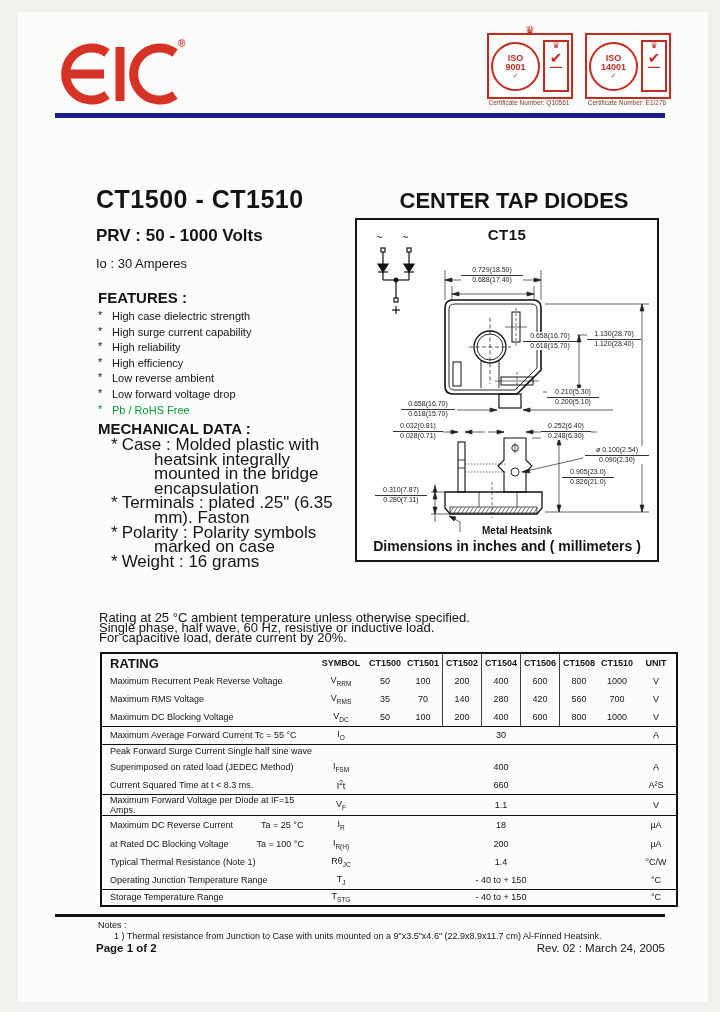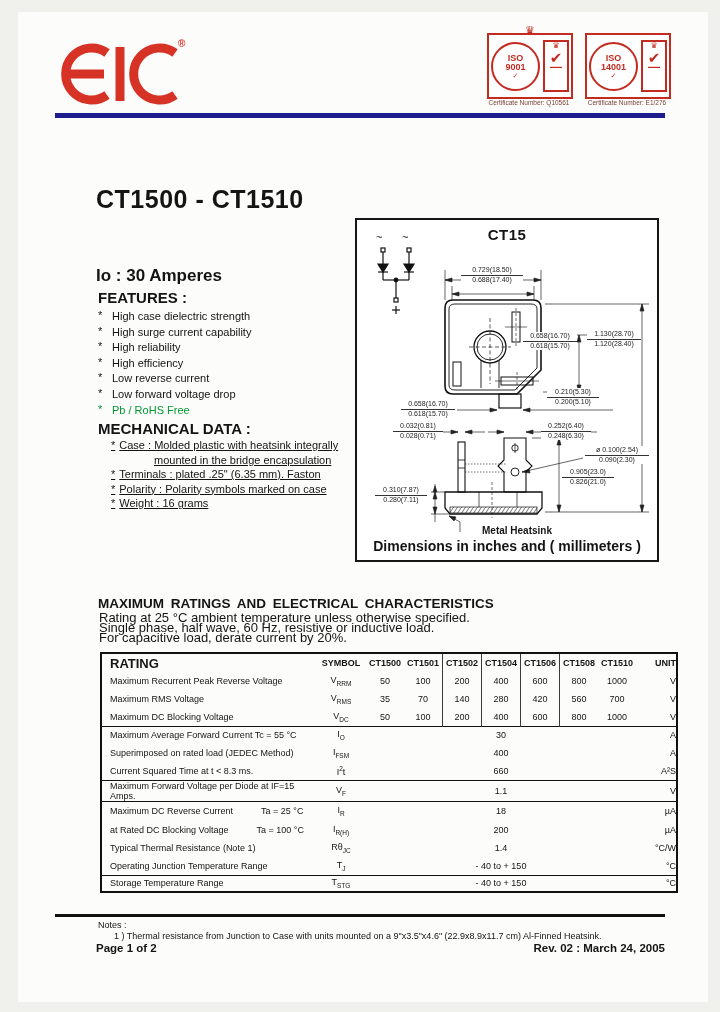--- a/index.html
+++ b/index.html
@@ -21,28 +21,28 @@
   .checkcol .crown{font-size:8px;} .checkcol .chk{font-size:15px;font-weight:bold;}
   .checkcol .tiny{font-size:4px;letter-spacing:0;}
   .crown-top{position:absolute;top:-11px;left:50%;transform:translateX(-50%);font-size:11px;color:#c42b20;}
   .cert{position:absolute;font-size:6.5px;color:#7a4033;width:110px;text-align:center;}
   .navy-bar{position:absolute;left:55px;top:113px;width:610px;height:5px;background:#1d1d8e;}
 
   
   .part-no{position:absolute;left:96px;top:185px;font-size:25px;font-weight:bold;letter-spacing:.5px;}
   .category{position:absolute;left:364px;top:188px;width:300px;text-align:center;font-size:22px;font-weight:bold;}
   .prv{position:absolute;left:96px;top:226px;font-size:17px;font-weight:bold;}
-  .io{position:absolute;left:96px;top:266px;font-size:17px;font-weight:bold;}
+  .io{position:absolute;left:96px;top:256px;font-size:13px;font-weight:normal;}
 
   .sec-head{position:absolute;font-size:15px;font-weight:bold;}
   ul.plain{list-style:none;margin:0;padding:0;position:absolute;}
   ul.features li{position:relative;font-size:11px;line-height:15.6px;padding-left:14px;}
   ul.features li .b{position:absolute;left:0;top:-1px;font-size:11px;}
   ul.features li.green{color:#009933;}
-  ul.mech li{font-size:11px;line-height:14.6px;padding-left:56px;text-indent:-43px;text-decoration:underline;}
+  ul.mech li{font-size:17px;line-height:14.6px;padding-left:56px;text-indent:-43px;}
   ul.mech li .b{margin-right:4px;}
 
   
   .pkgbox{position:absolute;left:355px;top:218px;width:300px;height:340px;border:2px solid #161616;background:#fff;}
   .pkg-name{position:absolute;left:0;right:0;top:6px;text-align:center;font-size:15px;font-weight:bold;letter-spacing:.5px;}
   .pkgbox svg{position:absolute;left:0;top:0;}
   .dim{position:absolute;font-size:7px;line-height:8.5px;text-align:center;background:#fff;color:#222;}
   .dim .t{display:block;border-bottom:1px solid #333;padding:0 1px;}
   .dim .bm{display:block;padding:0 1px;}
   .hs-label{position:absolute;left:95px;top:305px;width:130px;text-align:center;font-size:10px;font-weight:bold;}
@@ -51,33 +51,33 @@
   
   .ratings-head{position:absolute;left:98px;top:596px;font-size:13.5px;font-weight:bold;word-spacing:3px;}
   .subtl{position:absolute;left:99px;font-size:13px;line-height:10px;}
 
   table.ratings{position:absolute;left:100px;top:652px;width:562px;border-collapse:collapse;
     border:2px solid #111;table-layout:fixed;font-size:9px;}
   table.ratings td{padding:0;vertical-align:middle;}
   td.c-rating{width:206px;padding-left:8px !important;text-align:left;margin-top:11px;}
   td.c-sym{width:50px;text-align:center;}
   td.c-val{width:38px;text-align:center;}
-  td.c-unit{width:40px;text-align:right;}
+  td.c-unit{width:40px;text-align:center;}
   .vb{border-left:1px solid #3a3a3a;}
   tr.hb td{border-top:1.5px solid #111;}
   tr.hdr td{font-weight:bold;}
   .rating-title{font-size:13px;font-weight:bold;}
   sub{font-size:6.5px;} sup{font-size:6.5px;}
   .cond{display:inline-block;margin-left:28px;}
 
   .black-rule{position:absolute;left:55px;top:914px;width:610px;height:3px;background:#111;}
   .notes-h{position:absolute;left:98px;top:920px;font-size:9px;}
   .note1{position:absolute;left:114px;top:931px;font-size:9px;}
   .pg{position:absolute;left:96px;top:942px;font-size:11.5px;font-weight:bold;}
-  .rev{position:absolute;right:55px;top:942px;font-size:11.5px;font-weight:bold;}
+  .rev{position:absolute;right:55px;top:942px;font-size:11.5px;font-weight:normal;}
 </style>
 </head>
 <body>
 
 <div class="canvas">
   <div class="sheet"></div>
 
   <svg class="abs" style="left:58px;top:36px;" width="125" height="74" viewBox="0 0 125 74">
     <path d="M49 17 A26 26 0 1 0 49 59" fill="none" stroke="#d63226" stroke-width="9"></path>
     <line x1="12" y1="38" x2="46" y2="38" stroke="#d63226" stroke-width="9"></line>
@@ -111,29 +111,31 @@
       <span class="crown">♛</span>
       <span class="chk">✔</span>
       <span class="tiny">▬▬▬</span>
     </div>
   </div>
   <div class="cert" style="left:572px;top:99px;">Certificate Number: E1/276</div>
 
   <div class="navy-bar"></div>
 
   <div class="part-no">CT1500 - CT1510</div>
+  <div class="category">CENTER TAP DIODES</div>
+  <div class="prv">PRV : 50 - 1000 Volts</div>
   <div class="io">Io : 30 Amperes</div>
 
   <div class="sec-head" style="left:98px;top:289px;">FEATURES :</div>
   <ul class="plain features" style="left:98px;top:309px;width:250px;">
     <li><span class="b">*</span><span>High case dielectric strength</span></li>
     <li><span class="b">*</span><span>High surge current capability</span></li>
     <li><span class="b">*</span><span>High reliability</span></li>
     <li><span class="b">*</span><span>High efficiency</span></li>
-    <li><span class="b">*</span><span>Low reverse current</span></li>
+    <li><span class="b">*</span><span>Low reverse ambient</span></li>
     <li><span class="b">*</span><span>Low forward voltage drop</span></li>
     <li class="green"><span class="b">*</span><span>Pb / RoHS Free</span></li>
   </ul>
 
   <div class="sec-head" style="left:98px;top:420px;">MECHANICAL  DATA :</div>
   <ul class="plain mech" style="left:98px;top:438px;width:262px;">
     <li><span class="b">*</span><span>Case : Molded plastic with heatsink integrally mounted in the bridge encapsulation</span></li>
     <li><span class="b">*</span><span>Terminals : plated .25" (6.35 mm). Faston</span></li>
     <li><span class="b">*</span><span>Polarity : Polarity symbols marked on case</span></li>
     <li><span class="b">*</span><span>Weight :  16 grams</span></li>
@@ -301,21 +303,20 @@
     </div>
     <div class="dim" style="left:18px;top:266px;width:52px;">
       <span class="t">0.310(7.87)</span>
       <span class="bm">0.280(7.11)</span>
     </div>
 
     <div class="hs-label">Metal Heatsink</div>
     <div class="pkg-caption">Dimensions in inches and ( millimeters )</div>
   </div>
 
-  <div class="ratings-head">MAXIMUM  RATINGS  AND  ELECTRICAL  CHARACTERISTICS</div>
   <div class="subtl" style="top:613px;">Rating at  25 °C ambient temperature unless otherwise specified.</div>
   <div class="subtl" style="top:623px;">Single phase, half wave, 60 Hz, resistive or inductive load.</div>
   <div class="subtl" style="top:633px;">For capacitive load, derate current by 20%.</div>
 
   <table class="ratings">
     <tbody>
         <tr class="hdr" style="height:19px;">
       <td class="c-rating"><span class="rating-title">RATING</span></td>
       <td class="c-sym">SYMBOL</td>
       <td class="c-val">CT1500</td>
@@ -362,20 +363,26 @@
       <td class="c-val vb">800</td>
       <td class="c-val">1000</td>
       <td class="c-unit">V</td>
     </tr>
     <tr class="hb" style="height:18px;">
       <td class="c-rating">Maximum Average Forward Current Tc = 55 °C</td>
       <td class="c-sym"><span>I</span><sub>O</sub></td>
       <td class="c-val" colspan="7" style="text-align:center;">30</td>
       <td class="c-unit">A</td>
     </tr>
+    <tr class="hb" style="height:14px;">
+      <td class="c-rating">Peak Forward Surge Current Single half sine wave</td>
+      <td class="c-sym"></td>
+          <td class="c-val" colspan="7"></td>
+          <td class="c-unit"></td>
+    </tr>
     <tr style="height:18px;">
       <td class="c-rating">Superimposed on rated load (JEDEC Method)</td>
       <td class="c-sym"><span>I</span><sub>FSM</sub></td>
       <td class="c-val" colspan="7" style="text-align:center;">400</td>
       <td class="c-unit">A</td>
     </tr>
     <tr style="height:18px;">
       <td class="c-rating">Current Squared Time at  t &lt; 8.3 ms.</td>
       <td class="c-sym"><span>I</span><sup>2</sup><span>t</span></td>
       <td class="c-val" colspan="7" style="text-align:center;">660</td>

